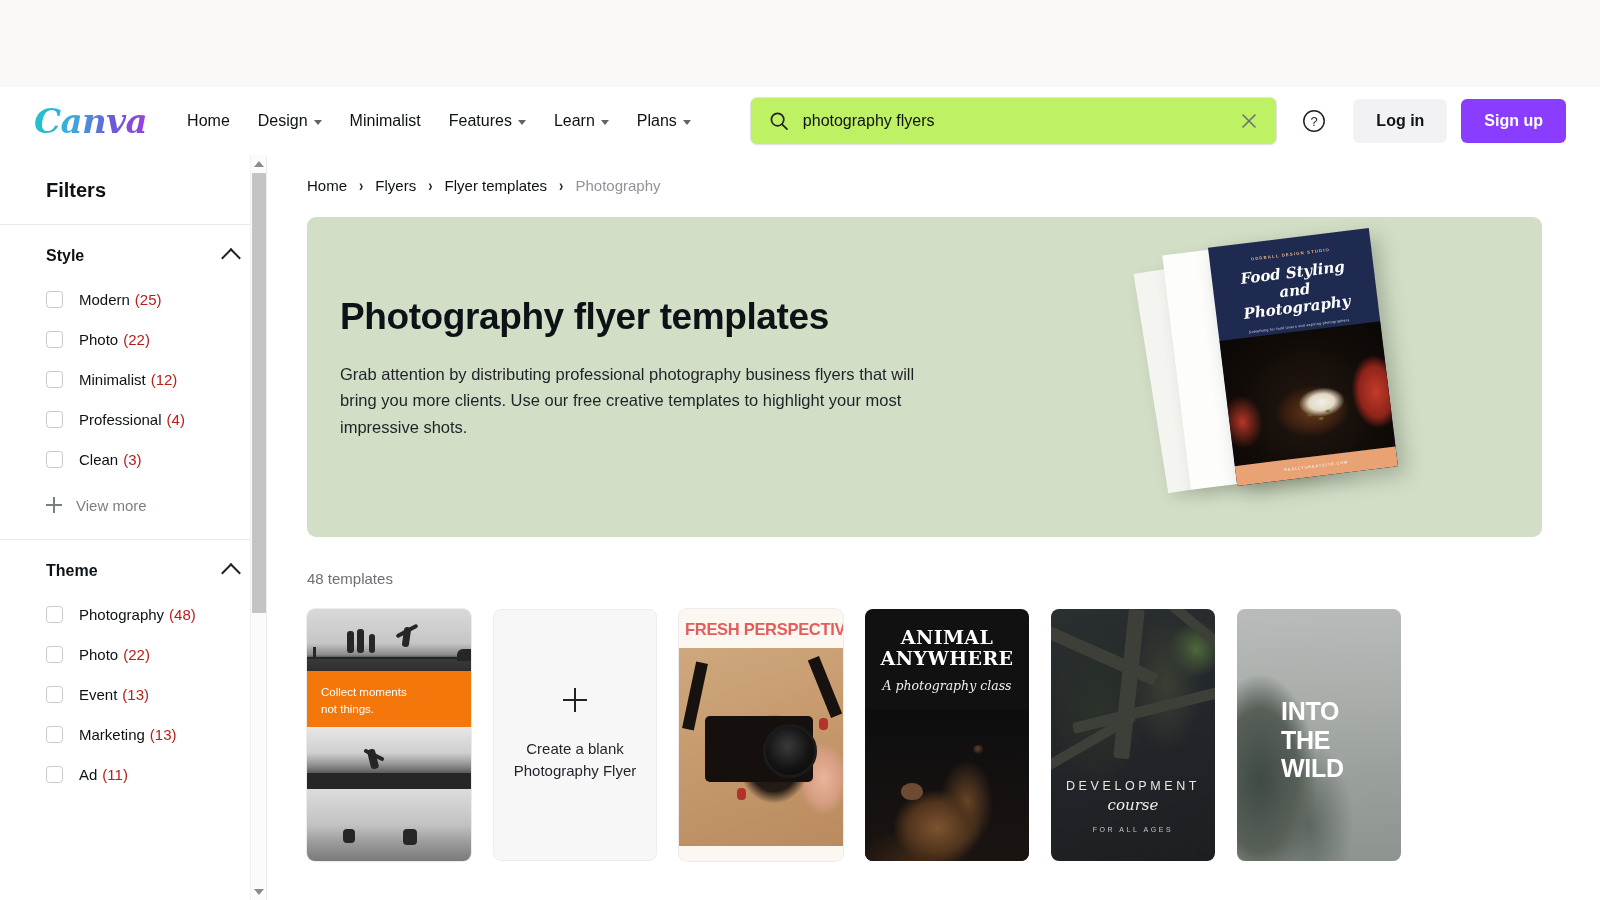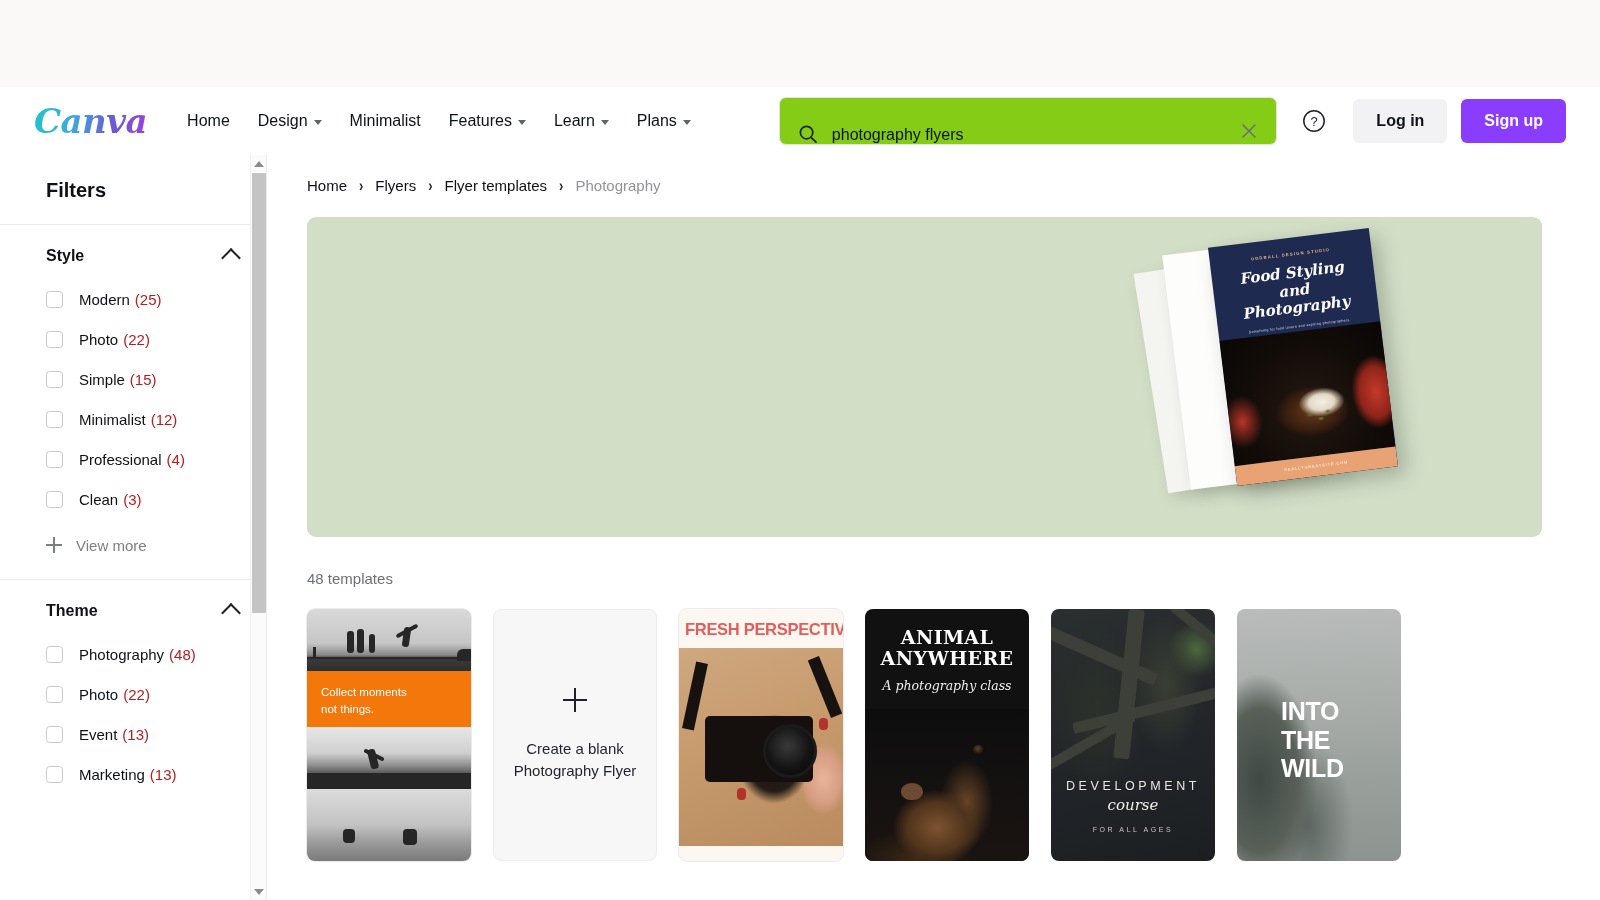--- a/index.html
+++ b/index.html
@@ -53,27 +53,27 @@
   .caret {
     width: 0; height: 0;
     border-left: 4.5px solid transparent;
     border-right: 4.5px solid transparent;
     border-top: 5px solid #5f6469;
     margin-top: 2px;
   }
 
   
   .search-wrap {
-    margin-left: 88px;
+    margin-left: 59px;
     position: relative;
     width: 584px; height: 48px;
-    background: #84cc16;
+    background: #bef264;
     border: 1px solid #e4e4e6;
     border-radius: 7px;
-    display: flex; align-items: flex-end;
+    display: flex; align-items: center;
     padding: 0 14px 0 18px;
     box-shadow: 0 1px 2px rgba(20,20,30,0.04);
   }
   .search-icon { width: 20px; height: 20px; flex: 0 0 auto; }
   .search-input {
     flex: 1; border: none; outline: none;
     font-family: "Liberation Sans", sans-serif;
     font-size: 16px; color: #0d1216;
     margin-left: 14px; background: transparent;
   }
@@ -565,25 +565,20 @@
           <span class="filter-label">Modern</span>
           <span class="filter-count">(25)</span>
         </div>
         <div class="filter-row">
           <span class="cbox"></span>
           <span class="filter-label">Photo</span>
           <span class="filter-count">(22)</span>
         </div>
         <div class="filter-row">
           <span class="cbox"></span>
-          <span class="filter-label">Simple</span>
-          <span class="filter-count">(15)</span>
-        </div>
-        <div class="filter-row">
-          <span class="cbox"></span>
           <span class="filter-label">Minimalist</span>
           <span class="filter-count">(12)</span>
         </div>
         <div class="filter-row">
           <span class="cbox"></span>
           <span class="filter-label">Professional</span>
           <span class="filter-count">(4)</span>
         </div>
         <div class="filter-row">
           <span class="cbox"></span>
@@ -618,20 +613,25 @@
         </div>
         <div class="filter-row">
           <span class="cbox"></span>
           <span class="filter-label">Event</span>
           <span class="filter-count">(13)</span>
         </div>
         <div class="filter-row">
           <span class="cbox"></span>
           <span class="filter-label">Marketing</span>
           <span class="filter-count">(13)</span>
+        </div>
+        <div class="filter-row">
+          <span class="cbox"></span>
+          <span class="filter-label">Ad</span>
+          <span class="filter-count">(11)</span>
         </div>
       </div>
 
       <div class="sb-scroll">
         <div class="sb-arrow top">
           <span class="tri-up"></span>
         </div>
         <div class="sb-thumb"></div>
         <div class="sb-arrow bottom">
           <span class="tri-down"></span>
@@ -645,20 +645,24 @@
         <span class="crumb">Home</span>
         <span class="crumb-sep">›</span>
         <span class="crumb">Flyers</span>
         <span class="crumb-sep">›</span>
         <span class="crumb">Flyer templates</span>
         <span class="crumb-sep">›</span>
         <span class="crumb current">Photography</span>
       </div>
 
       <div class="hero">
+        <div class="hero-text">
+          <div class="hero-title">Photography flyer templates</div>
+          <div class="hero-desc">Grab attention by distributing professional photography business flyers that will bring you more clients. Use our free creative templates to highlight your most impressive shots.</div>
+        </div>
 
         <div class="mockup">
           <div class="sheet-back"></div>
           <div class="sheet-mid"></div>
           <div class="flyer">
             <div class="flyer-top">
               <div class="flyer-studio">ODDBALL DESIGN STUDIO</div>
               <div class="flyer-title">Food Styling and Photography</div>
               <div class="flyer-sub">Something for food lovers and aspiring photographers</div>
               <div class="flyer-meta">MAY 25, 2020  •  9 AM TO 5 PM</div>

